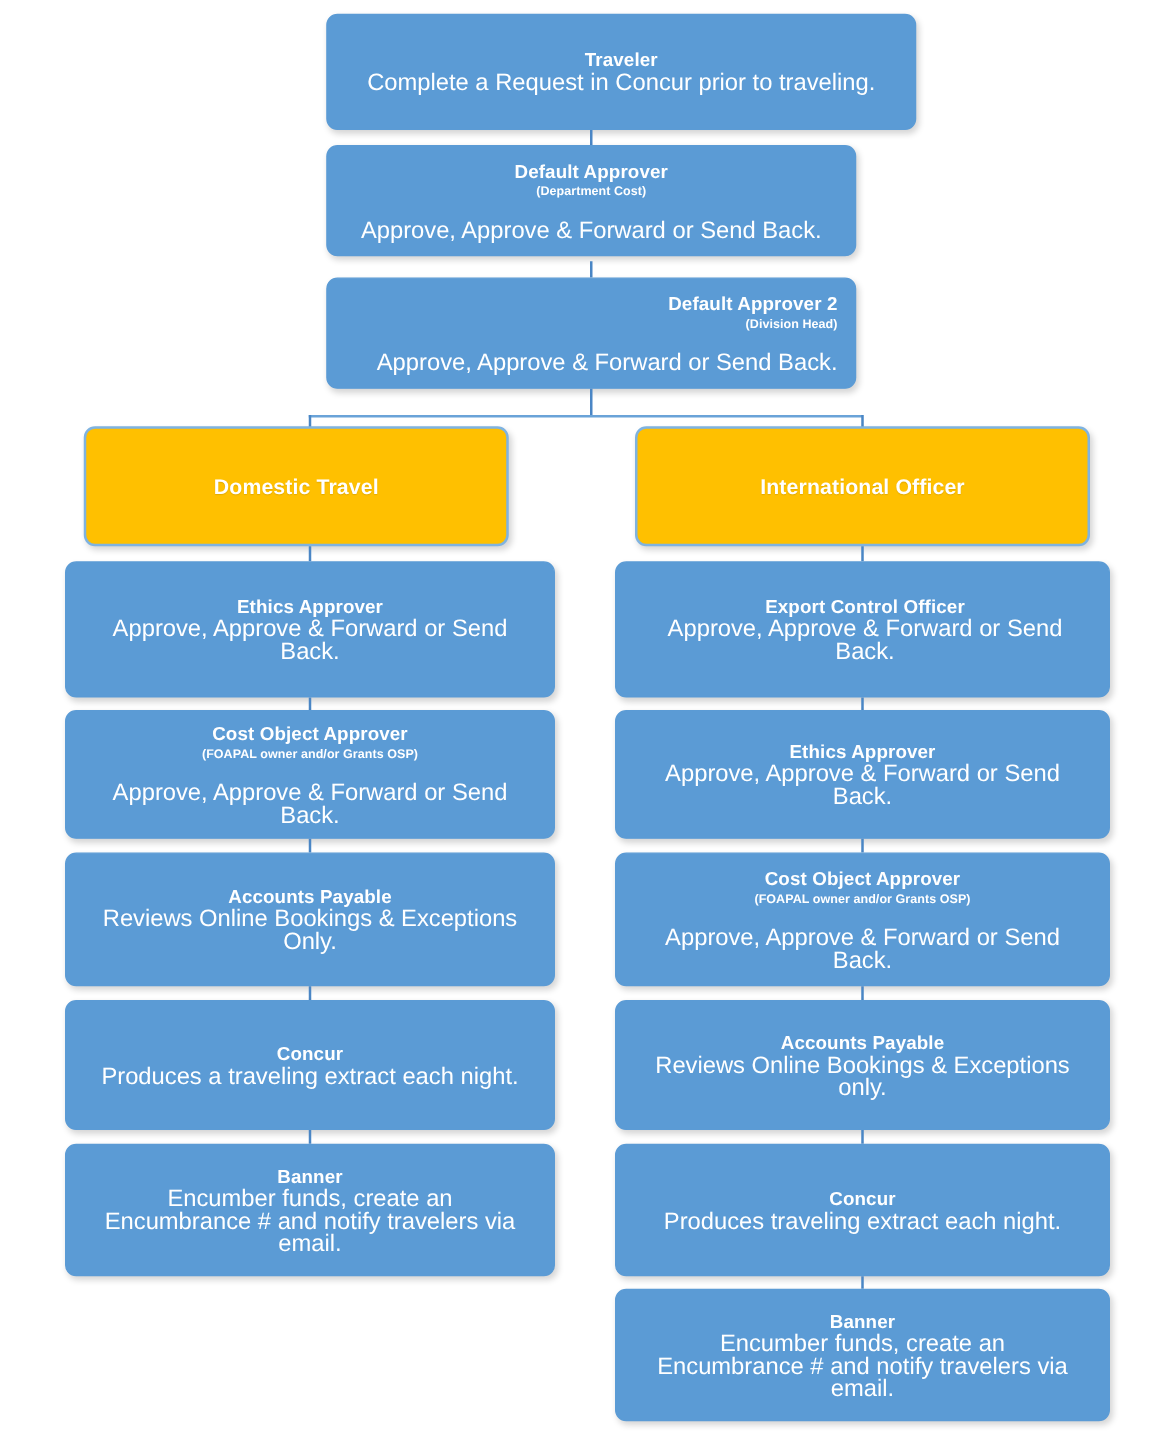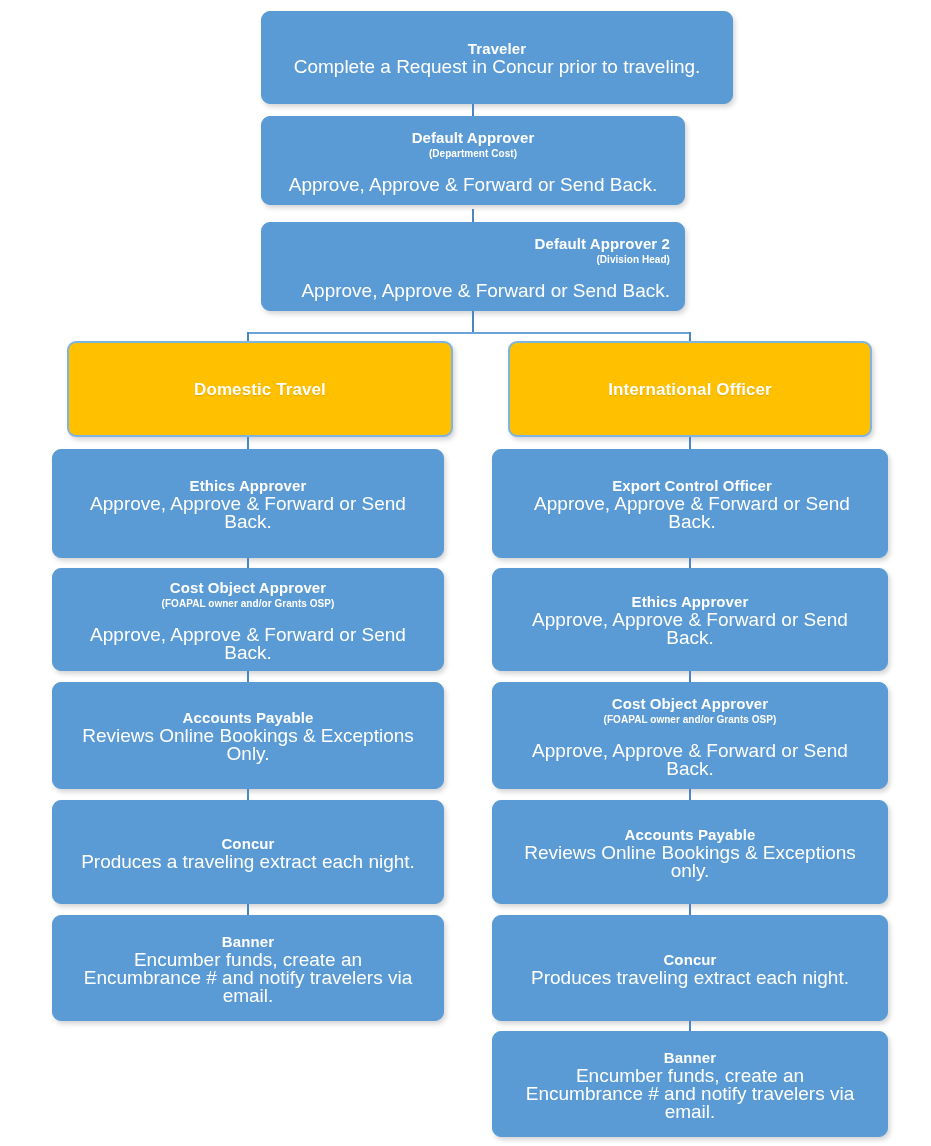--- a/index.html
+++ b/index.html
@@ -109,21 +109,21 @@
     <div class="node-title">Default Approver 2</div>
     <div class="node-subtitle">(Division Head)</div>
     <div class="node-desc spaced">Approve, Approve &amp; Forward or Send Back.</div>
   </div>
 
   <div class="connector-v" style="left:472px; top:311px; height:22px;"></div>
   <div class="connector-h" style="left:247px; top:332px; width:443px;"></div>
   <div class="connector-v" style="left:247px; top:332px; height:10px;"></div>
   <div class="connector-v" style="left:689px; top:332px; height:10px;"></div>
 
-  <div class="node yellow" style="left:67px; top:341px; width:386px; height:96px;">
+  <div class="node yellow" style="left:67px; top:341px; width:340px; height:96px;">
     <div class="node-title">Domestic Travel</div>
   </div>
 
   <div class="connector-v" style="left:247px; top:437px; height:12px;"></div>
 
   <div class="node blue" style="left:52px; top:449px; width:392px; height:109px;">
     <div class="node-title">Ethics Approver</div>
     <div class="node-desc">Approve, Approve &amp; Forward or Send Back.</div>
   </div>
 

